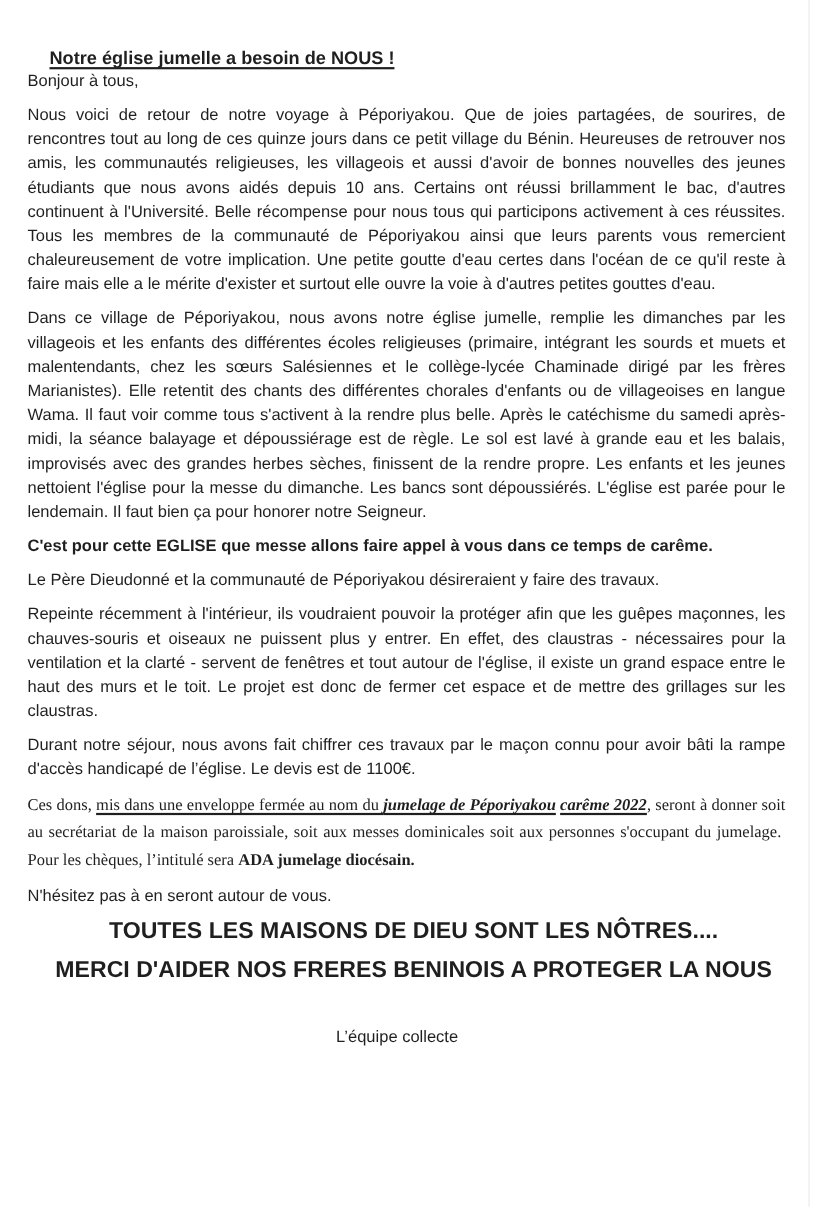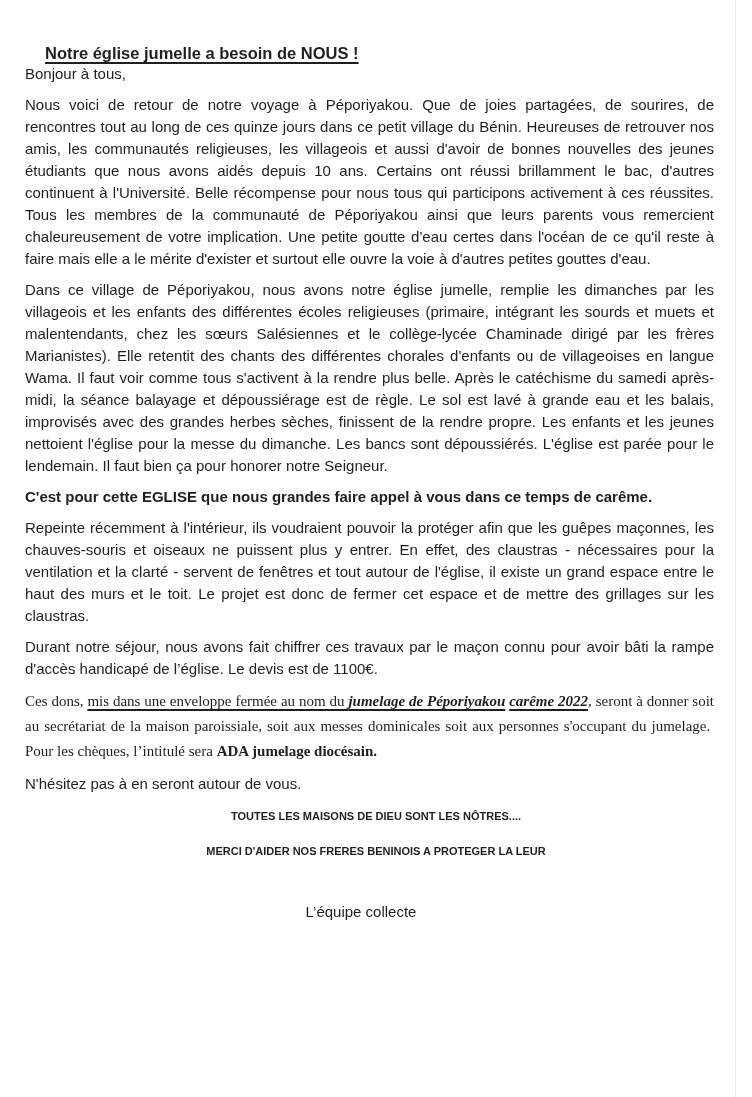--- a/index.html
+++ b/index.html
@@ -73,21 +73,21 @@
     text-decoration: underline;
     text-decoration-thickness: 1.5px;
     text-underline-offset: 3px;
   }
   .seg-bold {
     font-weight: bold;
   }
   .slogan {
     text-align: center;
     font-weight: bold;
-    font-size: 11px;
+    font-size: 21px;
     margin: 0 0 11px 0;
     line-height: 24px;
   }
   .slogan-2 {
     margin-bottom: 38px;
   }
   .signature {
     text-align: center;
     margin: 0;
     padding-right: 30px;
@@ -99,33 +99,34 @@
 <div class="page">
 
   <h1 class="doc-title">Notre église jumelle a besoin de NOUS !</h1>
 
   <p class="body-para no-justify greeting">Bonjour à tous,</p>
 
   <p class="body-para">Nous voici de retour de notre voyage à Péporiyakou. Que de joies partagées, de sourires, de rencontres tout au long de ces quinze jours dans ce petit village du Bénin. Heureuses de retrouver nos amis, les communautés religieuses, les villageois et aussi d'avoir de bonnes nouvelles des jeunes étudiants que nous avons aidés depuis 10 ans. Certains ont réussi brillamment le bac, d'autres continuent à l'Université. Belle récompense pour nous tous qui participons activement à ces réussites. Tous les membres de la communauté de Péporiyakou ainsi que leurs parents vous remercient chaleureusement de votre implication. Une petite goutte d'eau certes dans l'océan de ce qu'il reste à faire mais elle a le mérite d'exister et surtout elle ouvre la voie à d'autres petites gouttes d'eau.</p>
 
   <p class="body-para">Dans ce village de Péporiyakou, nous avons notre église jumelle, remplie les dimanches par les villageois et les enfants des différentes écoles religieuses (primaire, intégrant les sourds et muets et malentendants, chez les sœurs Salésiennes et le collège-lycée Chaminade dirigé par les frères Marianistes). Elle retentit des chants des différentes chorales d'enfants ou de villageoises en langue Wama. Il faut voir comme tous s'activent à la rendre plus belle. Après le catéchisme du samedi après-midi, la séance balayage et dépoussiérage est de règle. Le sol est lavé à grande eau et les balais, improvisés avec des grandes herbes sèches, finissent de la rendre propre. Les enfants et les jeunes nettoient l'église pour la messe du dimanche. Les bancs sont dépoussiérés. L'église est parée pour le lendemain. Il faut bien ça pour honorer notre Seigneur.</p>
 
-  <p class="body-para no-justify bold-line">C'est pour cette EGLISE que nous grandes faire appel à vous dans ce temps de carême.</p>
+  <p class="body-para no-justify bold-line">C'est pour cette EGLISE que messe allons faire appel à vous dans ce temps de carême.</p>
 
+  <p class="body-para no-justify">Le Père Dieudonné et la communauté de Péporiyakou désireraient y faire des travaux.</p>
 
   <p class="body-para">Repeinte récemment à l'intérieur, ils voudraient pouvoir la protéger afin que les guêpes maçonnes, les chauves-souris et oiseaux ne puissent plus y entrer. En effet, des claustras - nécessaires pour la ventilation et la clarté - servent de fenêtres et tout autour de l'église, il existe un grand espace entre le haut des murs et le toit. Le projet est donc de fermer cet espace et de mettre des grillages sur les claustras.</p>
 
   <p class="body-para">Durant notre séjour, nous avons fait chiffrer ces travaux par le maçon connu pour avoir bâti la rampe d'accès handicapé de l’église. Le devis est de 1100€.</p>
 
 
   <p class="body-para donation-para"><span class="seg-plain">Ces dons, </span><span class="seg-underline">mis dans une enveloppe fermée au nom du </span><span class="seg-bold-italic-underline">jumelage de Péporiyakou</span><span class="seg-plain"> </span><span class="seg-bold-italic-underline">carême 2022</span><span class="seg-plain">, seront à donner soit au secrétariat de la maison paroissiale, soit aux messes dominicales soit aux personnes s'occupant du jumelage.&nbsp; Pour les chèques, l’intitulé sera </span><span class="seg-bold">ADA jumelage diocésain.</span></p>
 
   <p class="body-para no-justify">N'hésitez pas à en seront autour de vous.</p>
 
   <p class="slogan">TOUTES LES MAISONS DE DIEU SONT LES NÔTRES....</p>
 
-  <p class="slogan slogan-2">MERCI D'AIDER NOS FRERES BENINOIS A PROTEGER LA LEUR</p>
+  <p class="slogan slogan-2">MERCI D'AIDER NOS FRERES BENINOIS A PROTEGER LA NOUS</p>
 
   <p class="signature">L’équipe collecte</p>
 
   <div class="page-edge-right"></div>
 
 </div>
 
 </body></html>

